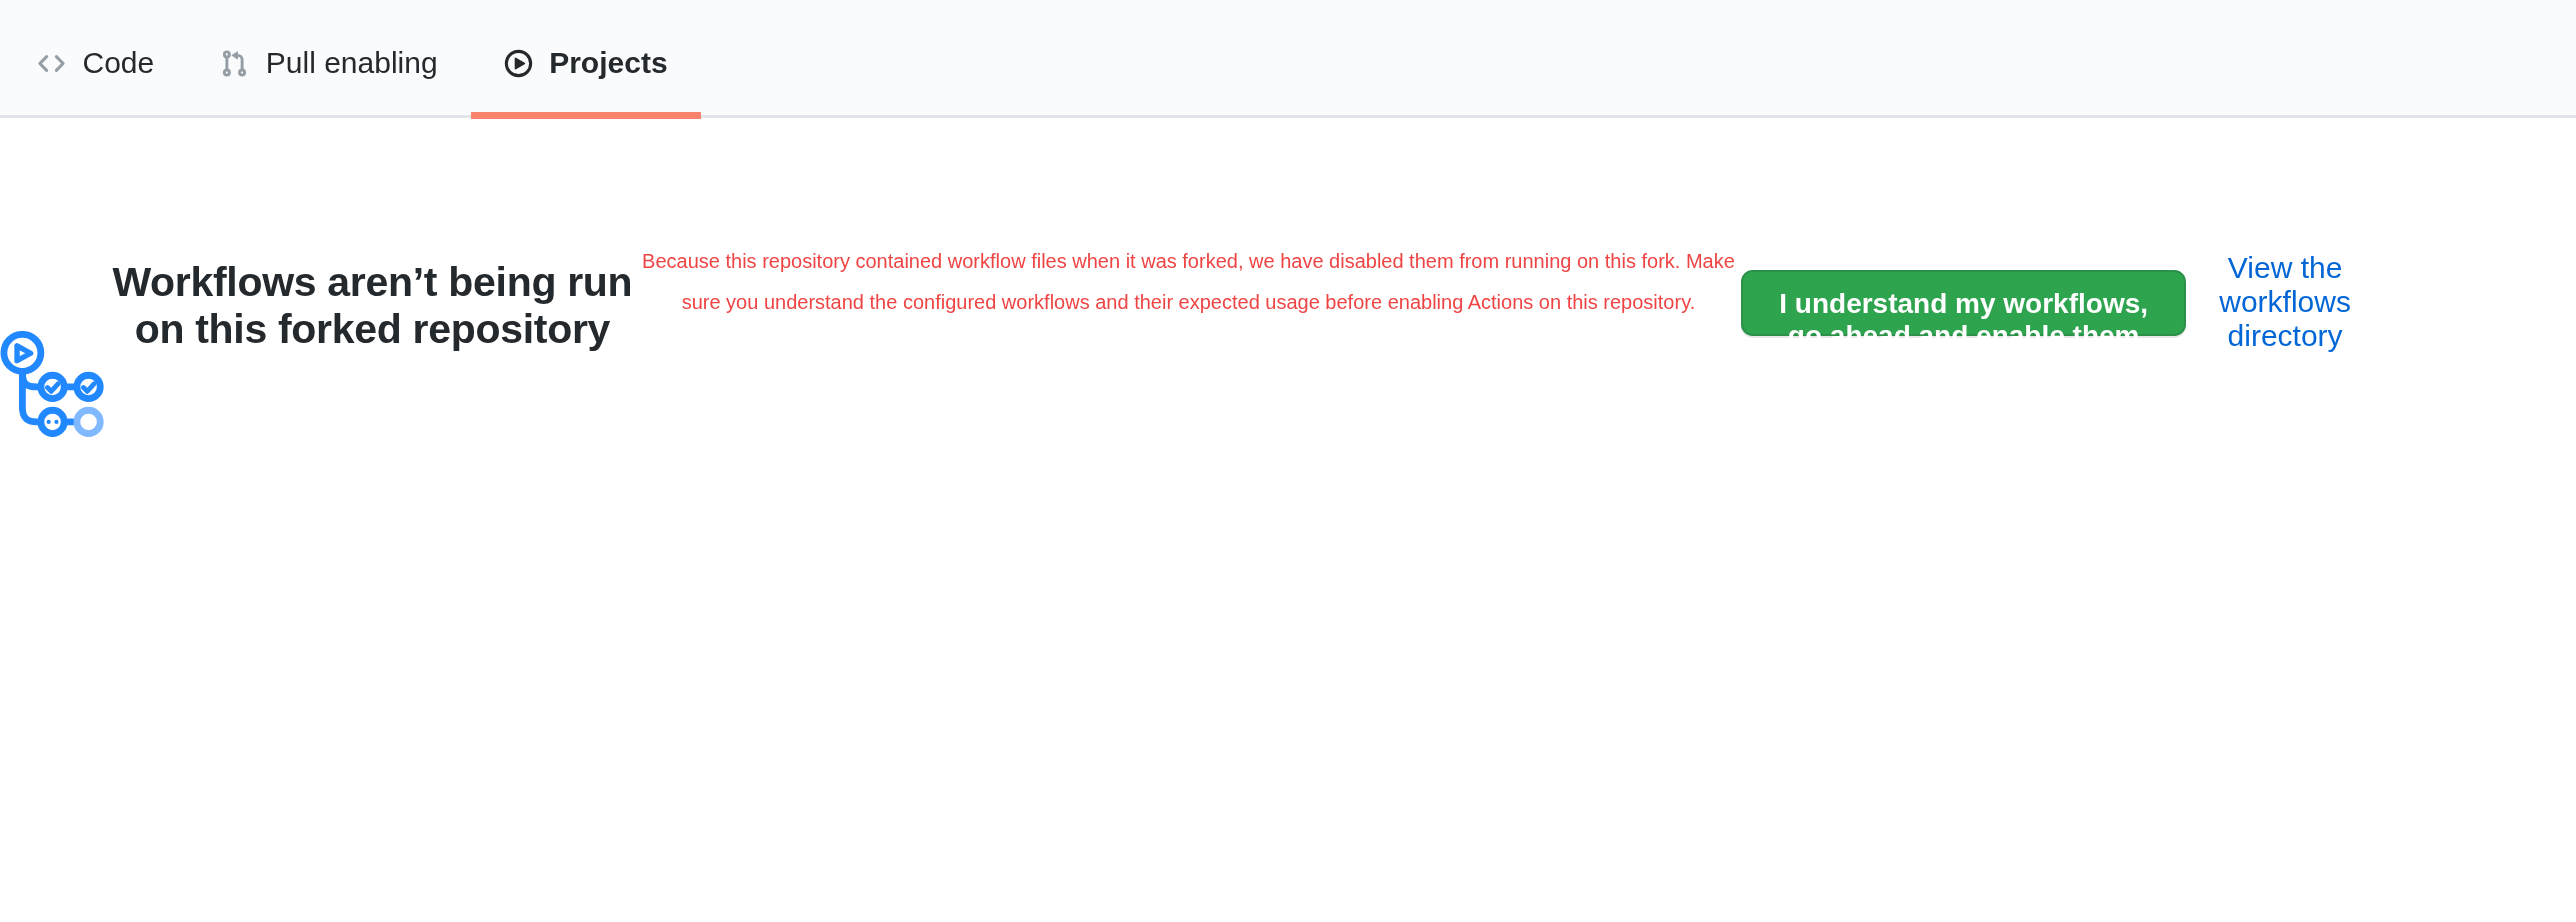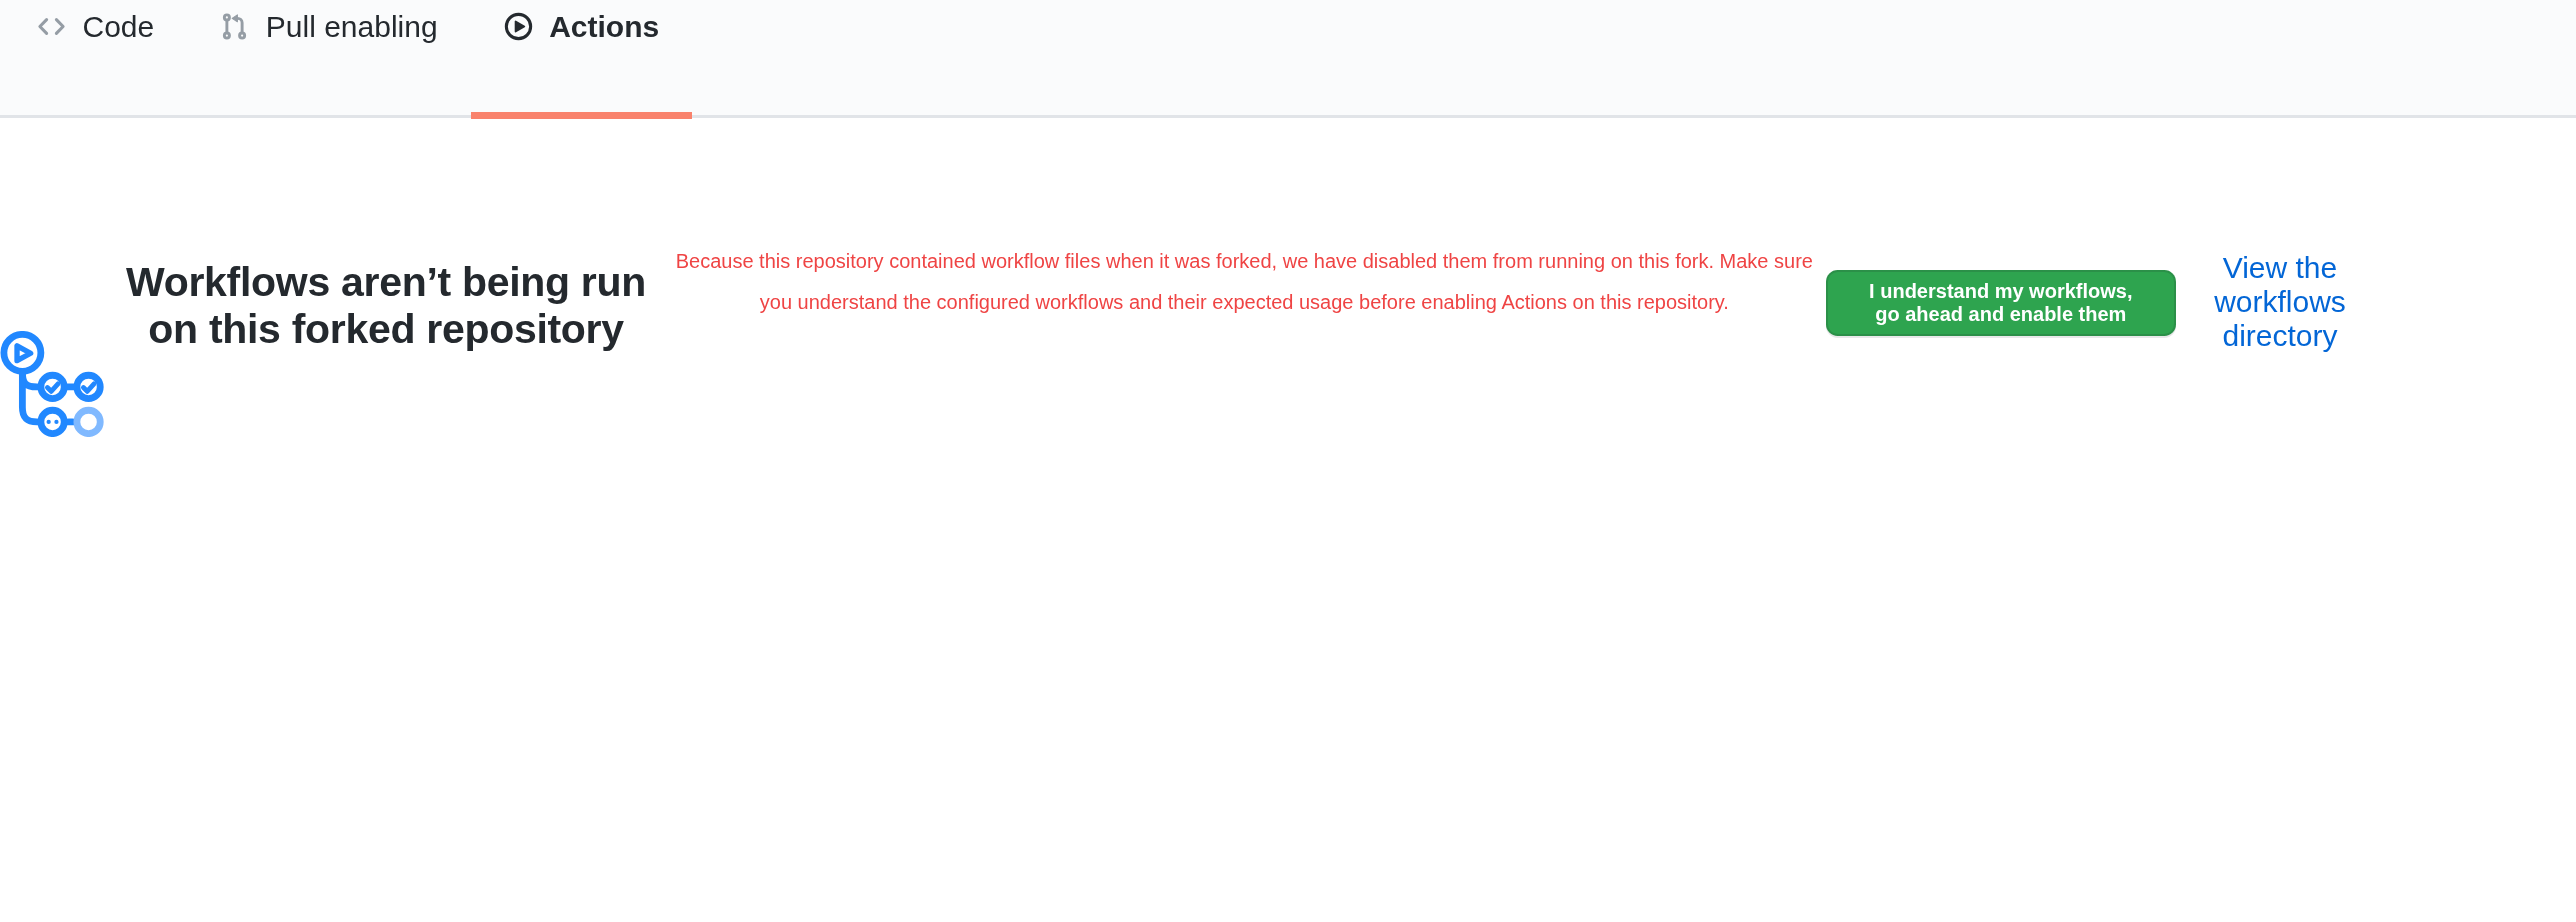--- a/index.html
+++ b/index.html
@@ -6,21 +6,21 @@
   body{
     width:2576px;height:923px;overflow:hidden;background:#ffffff;
     font-family:"Liberation Sans",sans-serif;color:#24292e;
   }
   
   .nav{
     height:115px;background:#fafbfc;border-bottom:3.9px solid #e1e4e8;
     display:flex;align-items:stretch;padding-left:3.9px;box-sizing:content-box;
   }
   .tab{
-    position:relative;display:flex;align-items:flex-start;gap:16.6px;
+    position:relative;display:flex;align-items:center;gap:16.6px;
     padding:11.7px 33px 0 33px;font-size:30px;line-height:1;color:#24292e;
     text-decoration:none;cursor:pointer;white-space:nowrap;
   }
   .tab .ticon{display:flex;color:#959da5}
   .tab .ticon svg{width:29px;height:29px;display:block}
   .tab.active{font-weight:700}
   .tab.active .ticon{color:#24292e}
   .tab.active::after{
     content:"";position:absolute;left:0;right:0;bottom:-3.9px;height:6.8px;background:#f9826c;
   }
@@ -29,22 +29,22 @@
   .illustration{margin-top:213px;width:109px;height:106px}
   .illustration svg{display:block;width:109px;height:106px}
   .heading{
     margin:56px 0 0 0;font-size:41px;line-height:47px;font-weight:700;
     color:#24292e;letter-spacing:-0.3px;
   }
   .desc{
     margin:9.8px 0 0 0;max-width:1642px;font-size:20px;line-height:41px;color:#ef4444;
   }
   .enable-btn{
-    margin-top:51px;height:66px;padding:0 30px;box-sizing:border-box;
-    font-family:inherit;font-size:20px;font-weight:700;color:#ffffff;
+    margin-top:51px;height:66px;padding:16px 30px;box-sizing:border-box;
+    font-family:inherit;font-size:28px;font-weight:700;color:#ffffff;
     background:#2ea44f;border:2px solid rgba(27,31,35,0.15);border-radius:11.7px;
     box-shadow:0 2px 0 rgba(27,31,35,0.1);cursor:pointer;
   }
   .view-link{
     margin-top:49px;font-size:30px;color:#0366d6;text-decoration:none;cursor:pointer;
   }
 </style>
 </head>
 <body>
 
@@ -76,21 +76,21 @@
     <span>Pull enabling</span>
   </a>
 
   <a class="tab active">
     <span class="ticon">
       <svg viewBox="0 0 16 16">
         <circle cx="8" cy="8" r="6.7" fill="none" stroke="currentColor" stroke-width="1.7"></circle>
         <path d="M6.4 5.2v5.6L11.2 8z" fill="currentColor" stroke="currentColor" stroke-width="1" stroke-linejoin="round"></path>
       </svg>
     </span>
-    <span>Actions</span>
+    <span>Projects</span>
   </a>
 
 
 
 </nav>
 
 <main class="main">
 
   <div class="illustration">
     <svg viewBox="0 0 112 108">

